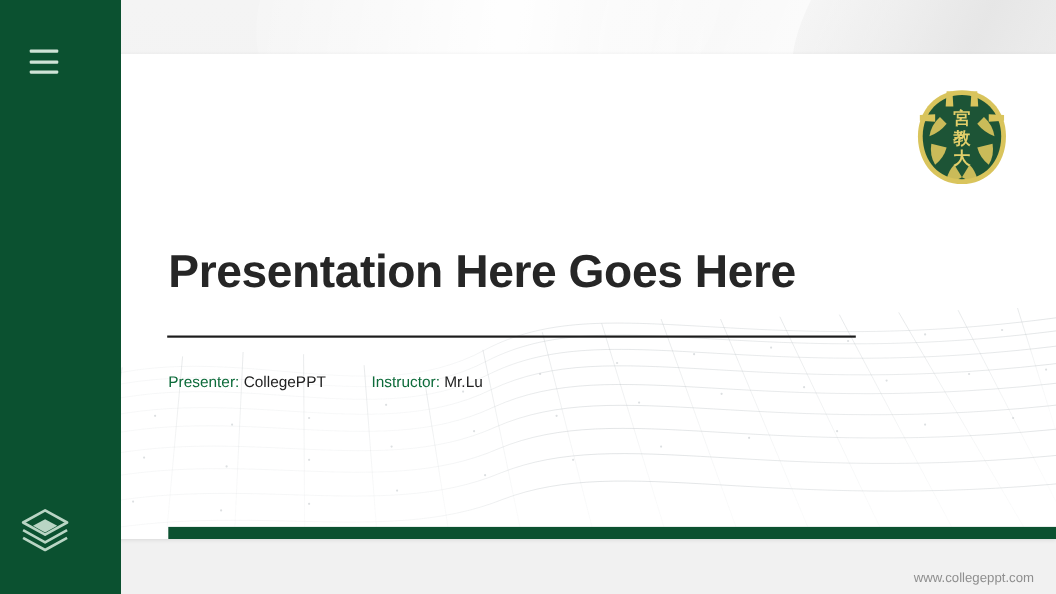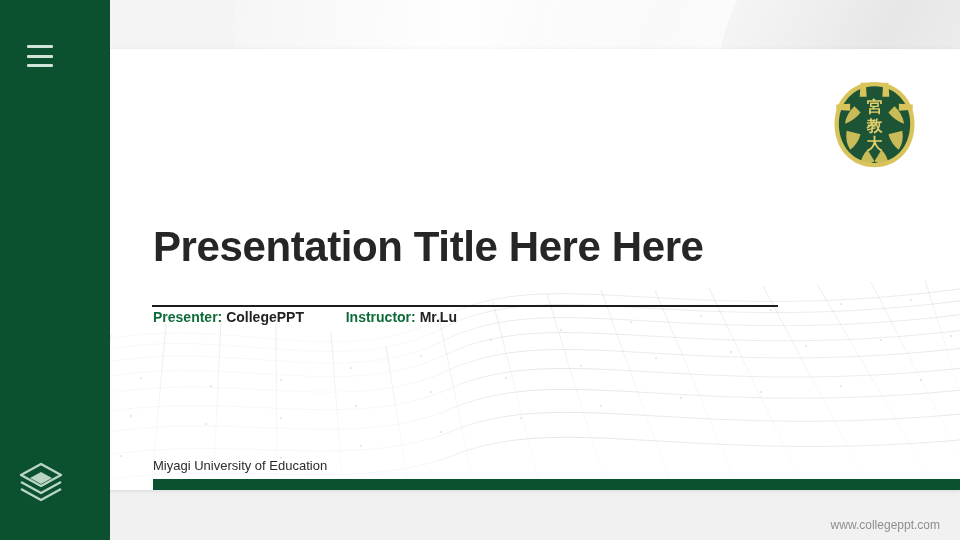--- a/index.html
+++ b/index.html
@@ -124,23 +124,23 @@
     white-space: nowrap;
   }
   .rule {
     position: absolute;
     left: 71px; top: 256px;
     width: 626px; height: 2px;
     background: #1c1c1c;
   }
   .meta {
     position: absolute;
-    left: 72px; top: 260px;
+    left: 72px; top: 290px;
     font-size: 14px;
-    font-weight: bold;
+    font-weight: normal;
     color: #222222;
     white-space: nowrap;
   }
   .meta .lbl { color: #0d6b3a; }
   .meta .gap { display: inline-block; width: 34px; }
 
   .org {
     position: absolute;
     left: 72px; top: 409px;
     font-size: 13px;
@@ -290,32 +290,31 @@
         <path d="M42 80 q-6 6 -8 15 q9 3 16 -2 z"></path>
         <path d="M58 80 q6 6 8 15 q-9 3 -16 -2 z"></path>
       </g>
       <g fill="#e2cf6a" font-family="'DejaVu Sans', sans-serif" font-size="18" font-weight="bold" text-anchor="middle">
         <text x="50" y="37">宮</text>
         <text x="50" y="58">教</text>
         <text x="50" y="79">大</text>
       </g>
     </svg>
 
-    <div class="slide-title">Presentation Title Here Here</div>
+    <div class="slide-title">Presentation Here Goes Here</div>
 
     <div class="rule"></div>
 
     <div class="meta">
       <span class="lbl">Presenter:</span>
       <span>CollegePPT</span>
       <span class="gap"></span>
       <span class="lbl">Instructor:</span>
       <span>Mr.Lu</span>
     </div>
 
-    <div class="org">Miyagi University of Education</div>
 
     <div class="accent-bar"></div>
   </div>
 
   <div class="site-url">www.collegeppt.com</div>
 
 </div>
 
 </body></html>

